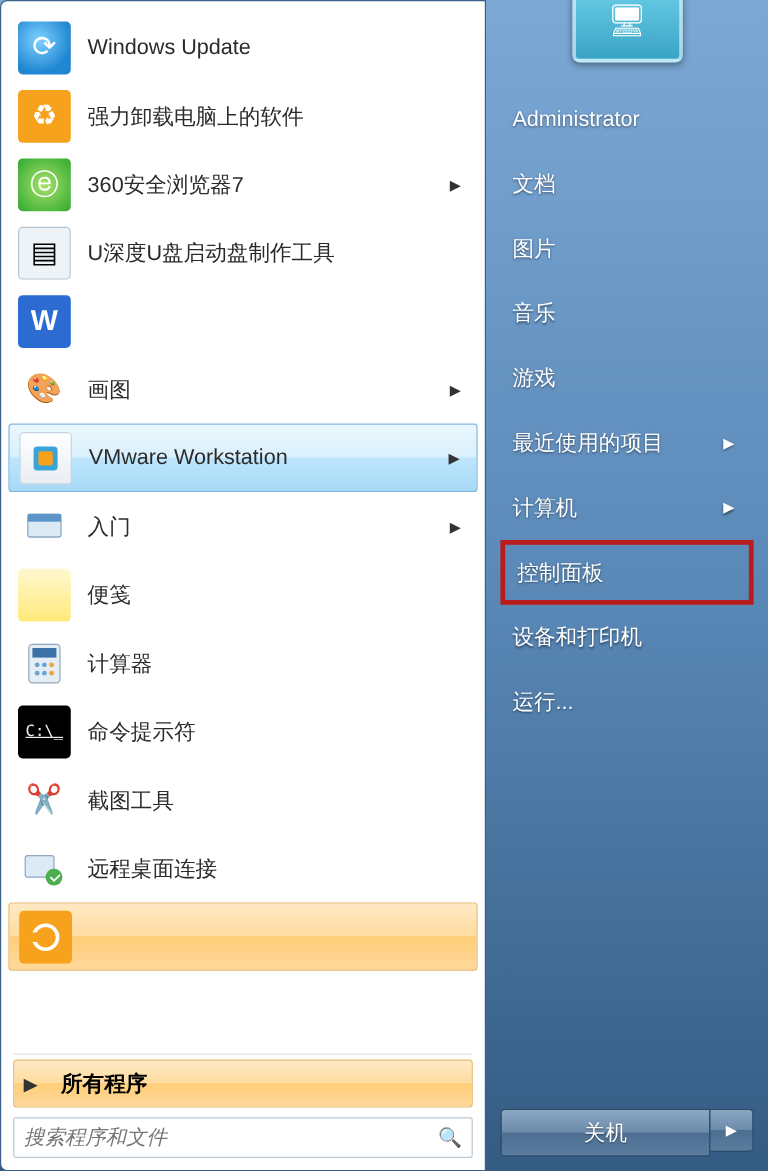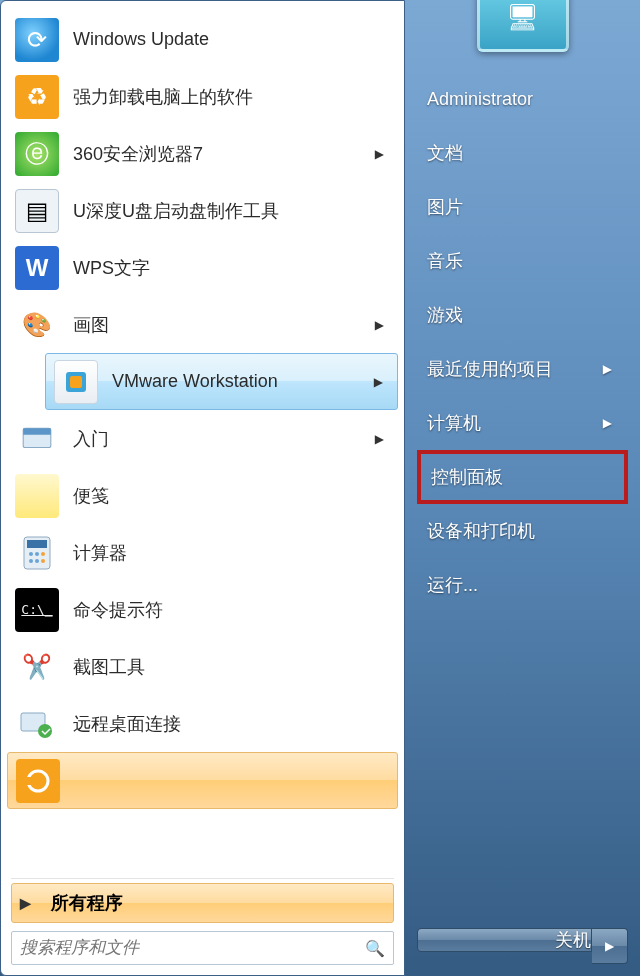--- a/index.html
+++ b/index.html
@@ -35,21 +35,20 @@
   align-items: center;
   height: 57px;
   padding: 0 8px;
   border-radius: 3px;
   cursor: default;
   position: relative;
 }
 .program-item.hover {
   background: linear-gradient(180deg, #eaf6fd 0%, #d9f0fc 49%, #bee6fd 50%, #a7d9f5 100%);
   border: 1px solid #7cb8e6;
-  margin-left: 38px;
 }
 .program-item.orange {
   background: linear-gradient(180deg, #ffe9c4 0%, #ffdca0 49%, #ffce78 50%, #ffd89b 100%);
   border: 1px solid #e8b86b;
 }
 .program-icon {
   width: 44px; height: 44px;
   margin-right: 14px;
   display: flex;
   align-items: center;
@@ -145,28 +144,28 @@
   border: 4px solid #b91c1c;
 }
 .shutdown-row {
   margin-top: auto;
   display: flex;
   gap: 0;
   padding-bottom: 4px;
 }
 .shutdown-btn {
   flex: 1;
-  height: 24px;
+  height: 40px;
   background: linear-gradient(180deg, #8ba8c3 0%, #6b8aa9 49%, #4c6e91 50%, #5a7d9f 100%);
   border: 1px solid #2e4b68;
   border-radius: 4px 0 0 4px;
   color: #fff;
   display: flex;
   align-items: center;
-  justify-content: flex-end;
+  justify-content: center;
   text-shadow: 0 1px 1px rgba(0,0,0,0.5);
 }
 .shutdown-arrow {
   width: 36px; height: 36px;
   background: linear-gradient(180deg, #8ba8c3 0%, #6b8aa9 49%, #4c6e91 50%, #5a7d9f 100%);
   border: 1px solid #2e4b68;
   border-left: none;
   border-radius: 0 4px 4px 0;
   color: #fff;
   display: flex;
@@ -214,21 +213,20 @@
         <div class="arrow-right">▶</div>
       </div>
 
       <div class="program-item">
         <div class="program-icon ic-usb">▤</div>
         <div class="program-label">U深度U盘启动盘制作工具</div>
       </div>
 
       <div class="program-item">
         <div class="program-icon ic-wps">W</div>
-        <div class="program-label">WPS文字</div>
       </div>
 
       <div class="program-item">
         <div class="program-icon ic-paint">🎨</div>
         <div class="program-label">画图</div>
         <div class="arrow-right">▶</div>
       </div>
 
       <div class="program-item hover">
         <div class="program-icon ic-vmware">

